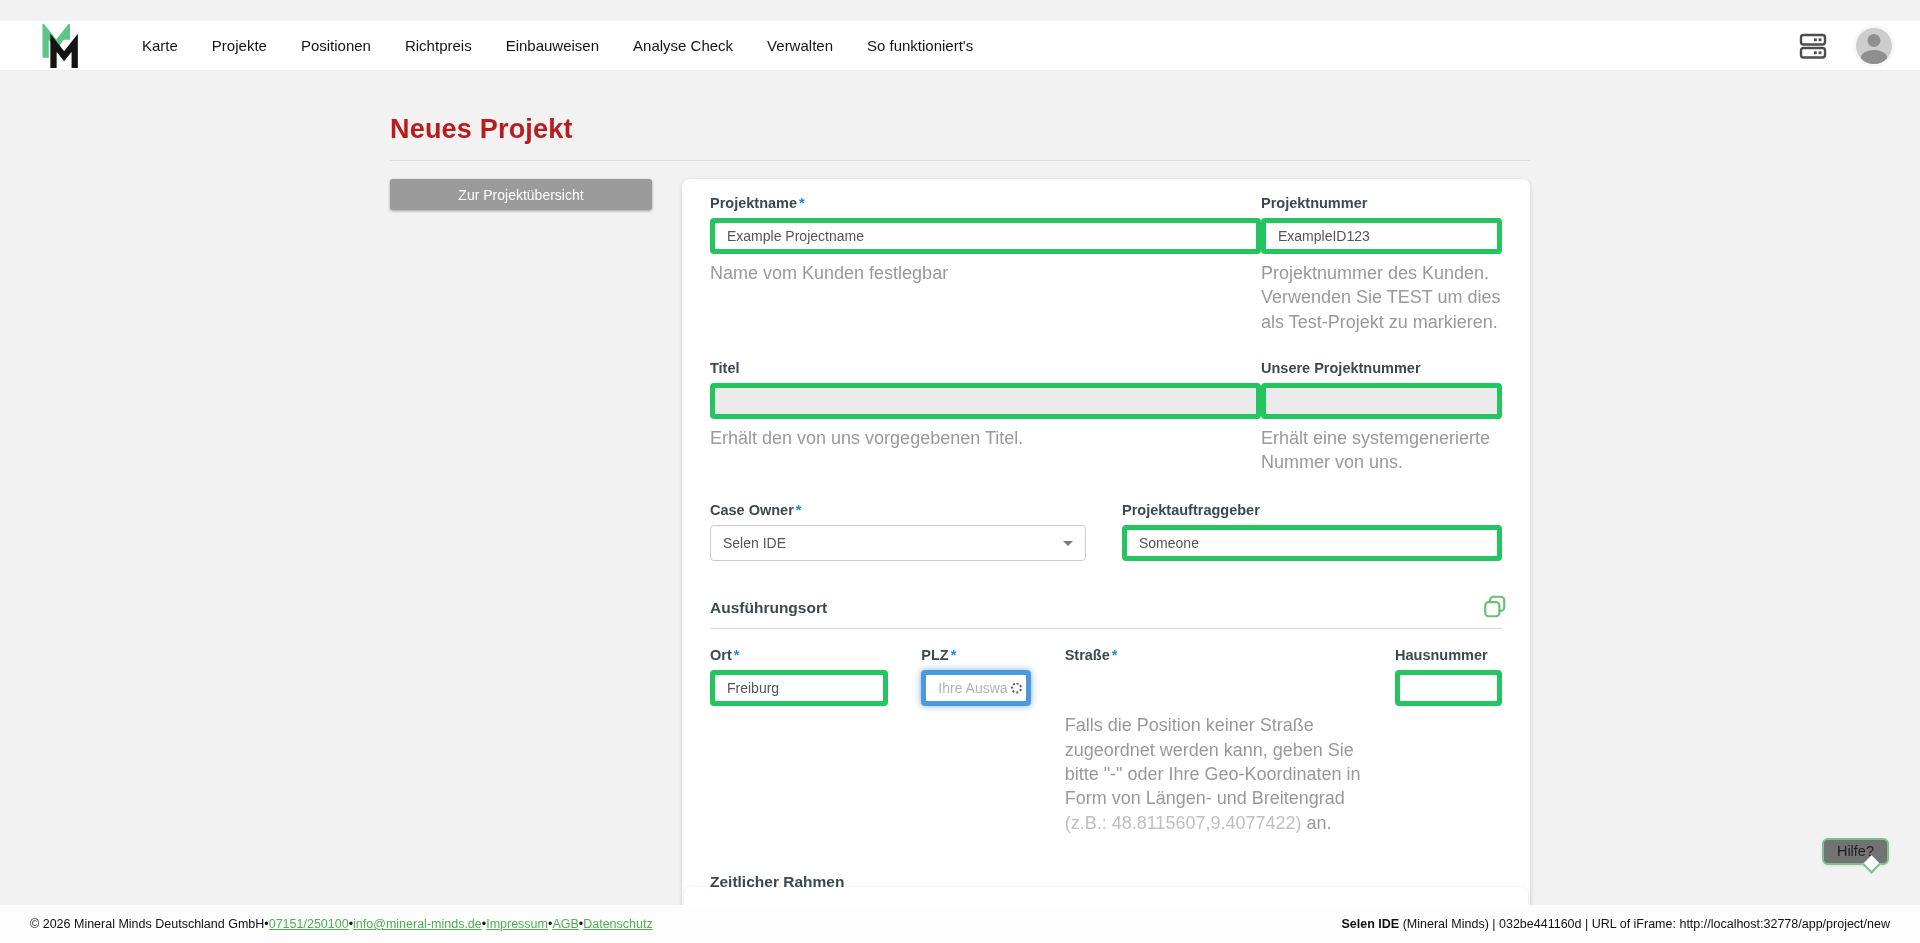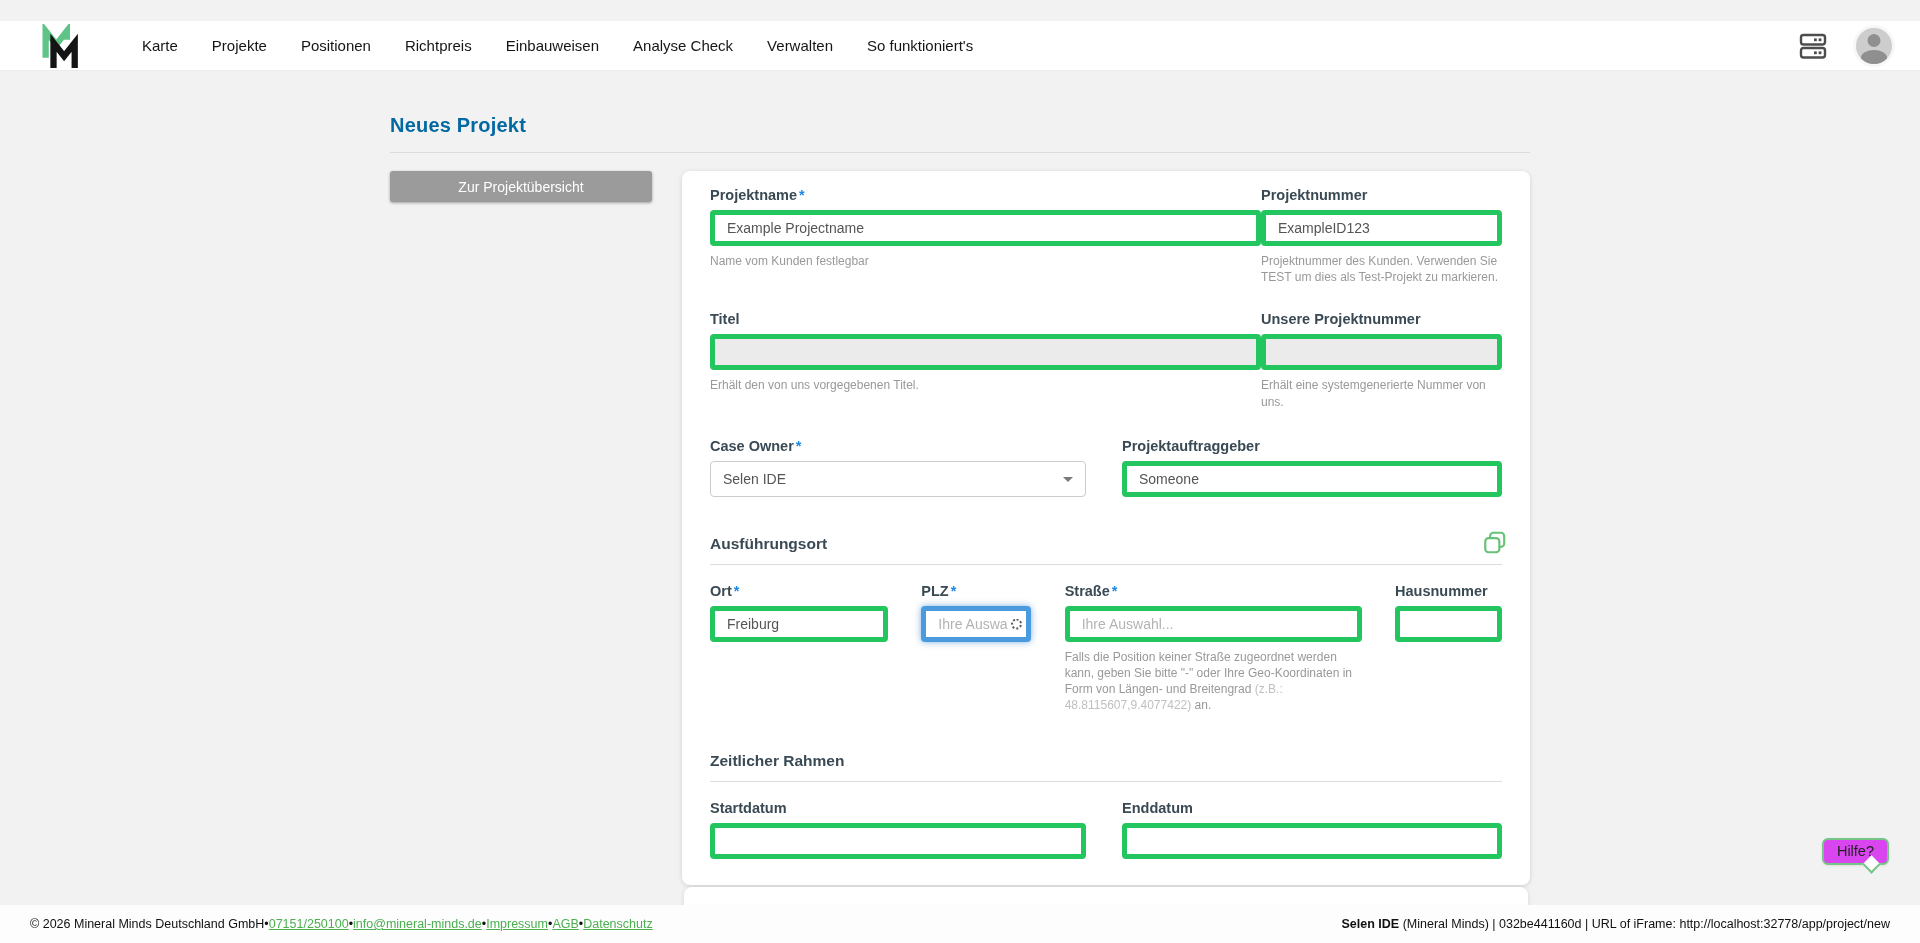--- a/index.html
+++ b/index.html
@@ -22,21 +22,21 @@
   .nav-items { display:flex; align-items:center; gap:34px; }
   .nav-item { font-size:15px; font-weight:500; color:#151515; cursor:pointer; white-space:nowrap; }
   .nav-right { margin-left:auto; display:flex; align-items:center; gap:28px; }
   .icon-btn { cursor:pointer; display:flex; align-items:center; }
   .avatar { width:36px; height:36px; border-radius:50%; background:#cdcdcd; position:relative; overflow:hidden; box-shadow:0 0 0 3px #f7f7f7; }
   .avatar .head { position:absolute; left:50%; top:6px; transform:translateX(-50%); width:13px; height:13px; border-radius:50%; background:#8f8f8f; }
   .avatar .body { position:absolute; left:50%; top:22px; transform:translateX(-50%); width:26px; height:16px; border-radius:50% 50% 0 0; background:#8f8f8f; }
 
   
   .container { width:1140px; margin:0 auto; padding-top:43px; }
-  .page-title { font-size:20px; font-weight:700; color:#0369a1; letter-spacing:.2px; }
+  .page-title { font-size:27px; font-weight:700; color:#b91c1c; letter-spacing:.2px; }
   .title-rule { border:none; border-top:1px solid #dcdcdc; margin:15px 0 18px; }
   .content-row { display:flex; align-items:flex-start; }
   .left-col { width:260px; flex:none; }
   .back-btn {
     width:262px; height:31px; background:#9b9b9b; color:#fff; border:none;
     border-radius:3px; font-size:14px; font-family:inherit; cursor:pointer;
     box-shadow:0 1px 3px rgba(0,0,0,.35);
   }
 
   
@@ -58,21 +58,21 @@
     width:100%; height:36px; border:5px solid #22c55e; border-radius:4px;
     padding:0 12px; font-size:14px; color:#555; font-family:inherit;
     background:#fff; outline:none;
   }
   .text-input::placeholder { color:#b3b3b3; }
   .text-input:disabled, .text-input.disabled { background:#ebebeb; }
   .input-focused {
     border-color:#4a9ade !important;
     box-shadow:0 0 7px rgba(66,139,212,.65);
   }
-  .help-text { font-size:12px; color:#98999b; margin-top:7px; line-height:1.35; }
+  .help-text { font-size:18px; color:#98999b; margin-top:7px; line-height:1.35; }
   .help-muted { color:#bfbfbf; }
 
   .input-wrap { position:relative; }
   .spinner {
     position:absolute; right:9px; top:50%; transform:translateY(-50%);
     width:11px; height:11px; border:2px dotted #555; border-radius:50%;
   }
 
   .select {
     width:100%; height:36px; border:1px solid #ccc; border-radius:4px;
@@ -105,21 +105,21 @@
     padding:0 30px; font-size:12.5px; color:#111; z-index:3;
   }
   .footer-left { display:flex; align-items:center; white-space:nowrap; }
   .footer a, .footer .link { color:#4caf50; text-decoration:underline; cursor:pointer; }
   .sep { color:#111; }
   .footer-right { white-space:nowrap; }
   .footer-right b { font-weight:700; }
 
   .help-bubble {
     position:absolute; right:31px; bottom:78px; z-index:4;
-    background:#d946ef; border:2px solid #74c586; border-radius:6px;
+    background:#737373; border:2px solid #74c586; border-radius:6px;
     padding:3px 13px 4px; font-size:14.5px; color:#222; cursor:pointer;
     box-shadow:0 1px 3px rgba(0,0,0,.08);
   }
   .help-bubble .tail {
     position:absolute; right:9px; bottom:-8px; width:13px; height:13px;
     background:#fff; transform:rotate(45deg);
     border-right:2px solid #74c586; border-bottom:2px solid #74c586;
   }
 </style>
 </head>
@@ -228,21 +228,20 @@
         </div>
         <div>
           <label class="field-label"><span>PLZ</span><span class="req">*</span></label>
           <div class="input-wrap">
             <input class="text-input input-focused" type="text" placeholder="Ihre Auswa" style="">
             <span class="spinner"></span>
           </div>
         </div>
         <div>
           <label class="field-label"><span>Straße</span><span class="req">*</span></label>
-          <input class="text-input" type="text" placeholder="Ihre Auswahl..." style="">
         </div>
         <div>
           <label class="field-label"><span>Hausnummer</span></label>
           <input class="text-input" type="text" value="" style="">
         </div>
         <div class="help-text loc-help">
           <span>Falls die Position keiner Straße zugeordnet werden kann, geben Sie bitte "-" oder Ihre Geo-Koordinaten in Form von Längen- und Breitengrad </span><span class="help-muted">(z.B.: 48.8115607,9.4077422)</span><span> an.</span>
         </div>
       </div>
 

